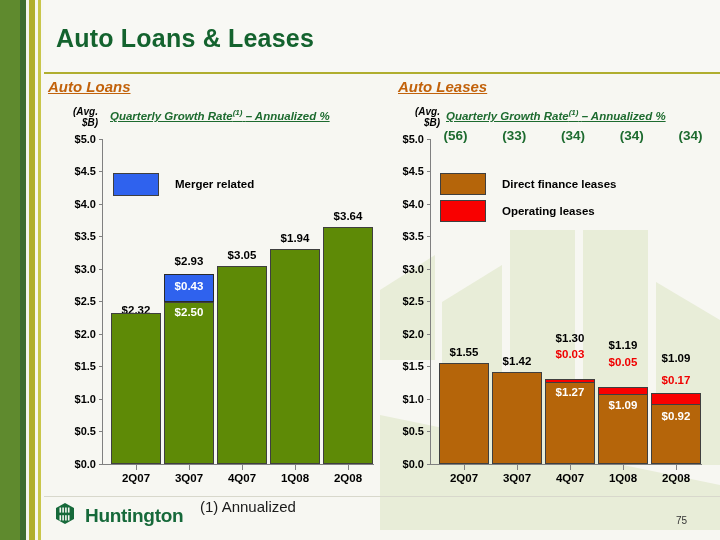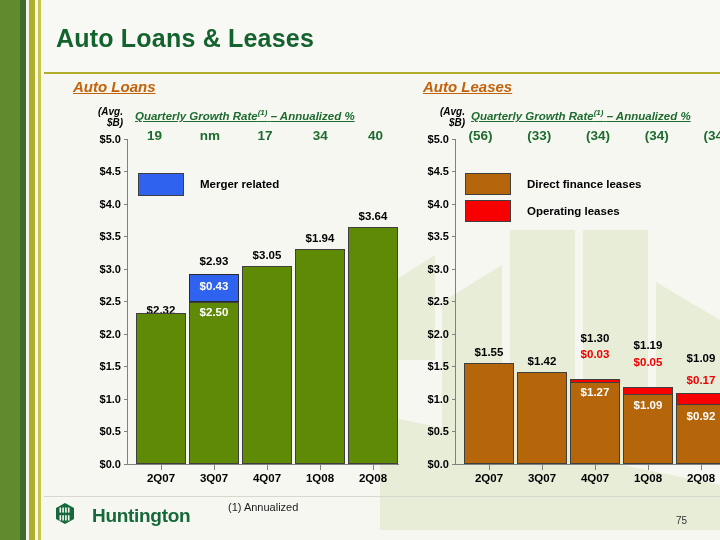--- a/index.html
+++ b/index.html
@@ -22,21 +22,21 @@
 
   
   .watermark{position:absolute;left:380px;top:230px;width:340px;height:300px;z-index:0;overflow:hidden;}
 
   
   .header{position:absolute;left:44px;top:0;width:676px;height:72px;background:#f8f8f4;z-index:6;}
   .title{position:absolute;left:12px;top:24px;font-size:25px;font-weight:bold;color:#14632e;letter-spacing:.2px;}
   .hrule{position:absolute;left:44px;top:72px;width:676px;height:2px;background:#b0ae2f;z-index:6;}
 
   
-  .panel{position:absolute;top:78px;z-index:3;margin-left:25px;}
+  .panel{position:absolute;top:78px;z-index:3;}
   .panel-left{left:48px;width:330px;}
   .panel-right{left:398px;width:322px;}
 
   .sect-title{font-size:15px;font-weight:bold;font-style:italic;color:#c2620b;
               text-decoration:underline;}
   .avg{position:absolute;font-size:10px;font-style:italic;font-weight:bold;color:#000;
        line-height:11px;text-align:right;width:36px;}
   .qgr{position:absolute;font-size:11.5px;font-weight:bold;font-style:italic;color:#1d6b2f;
        text-decoration:underline;white-space:nowrap;}
   .qgr sup{font-size:8px;}
@@ -60,23 +60,23 @@
   .toplab{position:absolute;font-size:11.5px;font-weight:bold;color:#000;text-align:center;}
   .toplab-red{color:#f00000;}
   .inlab{position:absolute;font-size:11.5px;font-weight:bold;color:#ffffff;text-align:center;}
 
   
   .lgbox{position:absolute;box-sizing:border-box;border:1px solid #3f3f3f;}
   .lgtext{position:absolute;font-size:11.5px;font-weight:bold;color:#000;}
 
   
   .footrule{position:absolute;left:44px;top:496px;width:676px;height:1px;background:#d8d8cc;z-index:4;}
-  .logo{position:absolute;left:54px;top:503px;z-index:7;display:flex;align-items:center;gap:16px;}
+  .logo{position:absolute;left:54px;top:503px;z-index:7;display:flex;align-items:center;gap:9px;}
   .logo-word{font-size:19px;font-weight:bold;color:#16693a;letter-spacing:-.3px;}
-  .notes{position:absolute;left:228px;top:501px;z-index:7;font-size:11px;color:#1a1a1a;line-height:12px;}
+  .notes{position:absolute;left:200px;top:501px;z-index:7;font-size:15px;color:#1a1a1a;line-height:12px;}
   .pageno{position:absolute;left:676px;top:515px;z-index:7;font-size:10px;color:#333;}
 </style>
 </head>
 <body>
 
 <div class="stripes">
   <div class="st st1"></div>
   <div class="st st2"></div>
   <div class="st st3"></div>
   <div class="st st4"></div>
@@ -110,27 +110,20 @@
   <div class="avg" style="left:14px;top:28px;">
     <span>(Avg.</span><br>
     <span>$B)</span>
   </div>
 
   <div class="qgr" style="left:62px;top:30px;">
     <span>Quarterly Growth Rate</span><sup>(1)</sup>
     <span>– Annualized %</span>
   </div>
 
-  <div class="grow-row" style="left:0px;top:50px;width:330px;">
-    <div class="grow" style="width:66px;margin-left:54px;">19</div>
-    <div class="grow" style="width:66px;">nm</div>
-    <div class="grow" style="width:66px;">17</div>
-    <div class="grow" style="width:66px;">34</div>
-    <div class="grow" style="width:66px;">40</div>
-  </div>
 
   <div class="plot" style="left:0;top:56px;width:330px;height:360px;">
 
     <div class="axis-v" style="left:54px;top:5px;height:325px;"></div>
     <div class="axis-h" style="left:54px;top:330px;width:272px;"></div>
 
     <div class="ylab" style="left:14px;top:-1px;">$5.0</div>
     <div class="tick" style="left:51px;top:5px;"></div>
     <div class="ylab" style="left:14px;top:31px;">$4.5</div>
     <div class="tick" style="left:51px;top:37px;"></div>

